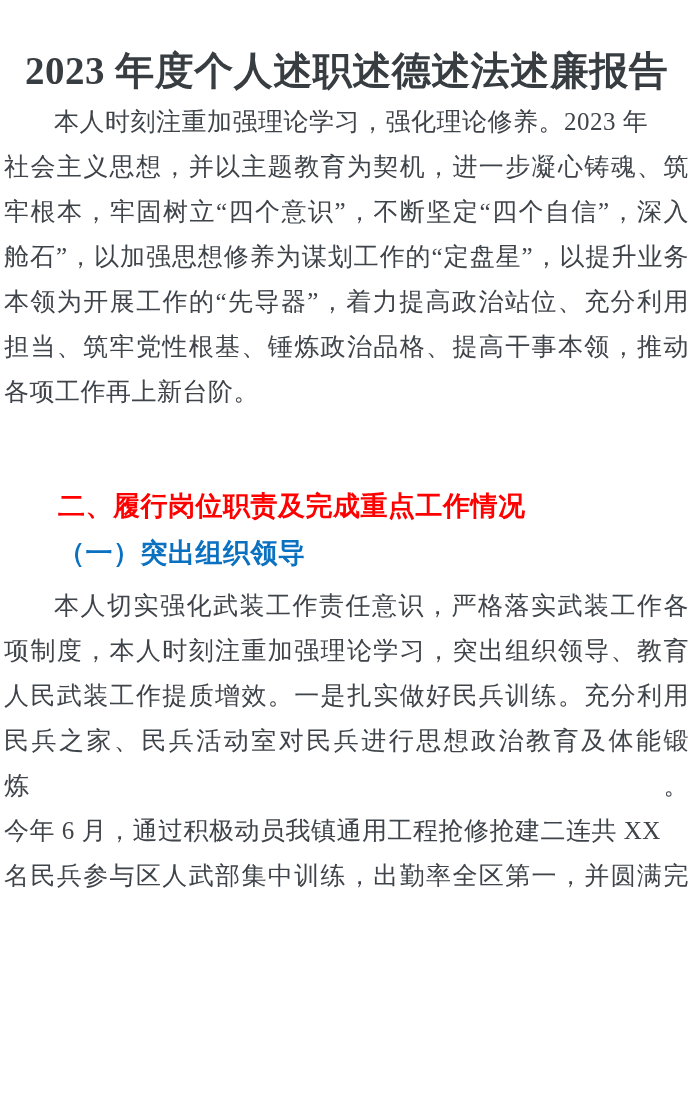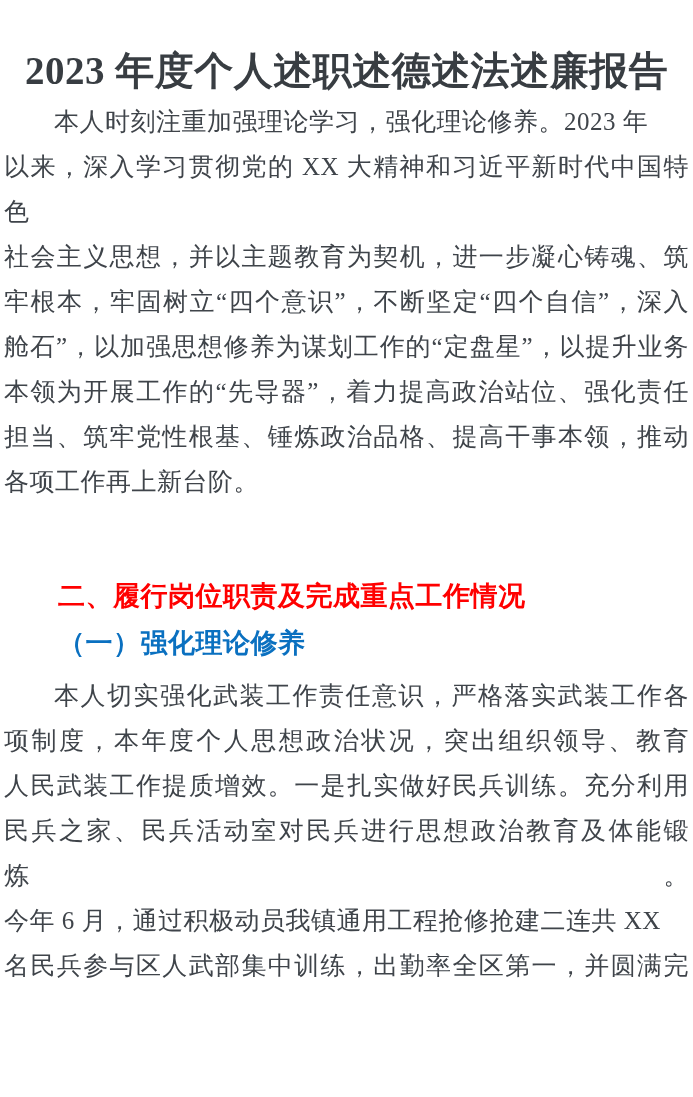--- a/index.html
+++ b/index.html
@@ -63,32 +63,31 @@
   }
 </style>
 </head>
 <body>
 
 <div class="page" style="--bg: #ffffff; --title-ink: #383d42; --ink: #3f444a; --red: #ff0000; --blue: #0a70c0;">
   <div class="doc-title">2023 年度个人述职述德述法述廉报告</div>
   <div>
       <div class="para">
         <div class="line indent natural">本人时刻注重加强理论学习，强化理论修养。2023 年</div>
-        <div class="line">以来，深入学习贯彻党的 XX 大精神和习近平新时代中国特色</div>
         <div class="line">社会主义思想，并以主题教育为契机，进一步凝心铸魂、筑</div>
         <div class="line">牢根本，牢固树立“四个意识”，不断坚定“四个自信”，深入</div>
         <div class="line">舱石”，以加强思想修养为谋划工作的“定盘星”，以提升业务</div>
-        <div class="line">本领为开展工作的“先导器”，着力提高政治站位、强化责任</div>
+        <div class="line">本领为开展工作的“先导器”，着力提高政治站位、充分利用</div>
         <div class="line">担当、筑牢党性根基、锤炼政治品格、提高干事本领，推动</div>
         <div class="line natural">各项工作再上新台阶。</div>
       </div>
       <div class="h1">二、履行岗位职责及完成重点工作情况</div>
-      <div class="h2">（一）强化理论修养</div>
+      <div class="h2">（一）突出组织领导</div>
       <div class="para">
         <div class="line indent">本人切实强化武装工作责任意识，严格落实武装工作各</div>
-        <div class="line">项制度，本年度个人思想政治状况，突出组织领导、教育</div>
+        <div class="line">项制度，本人时刻注重加强理论学习，突出组织领导、教育</div>
         <div class="line">人民武装工作提质增效。一是扎实做好民兵训练。充分利用</div>
         <div class="line">民兵之家、民兵活动室对民兵进行思想政治教育及体能锻炼。</div>
         <div class="line natural">今年 6 月，通过积极动员我镇通用工程抢修抢建二连共 XX</div>
         <div class="line">名民兵参与区人武部集中训练，出勤率全区第一，并圆满完</div>
       </div>
     </div>
 </div>
 
 </body></html>

